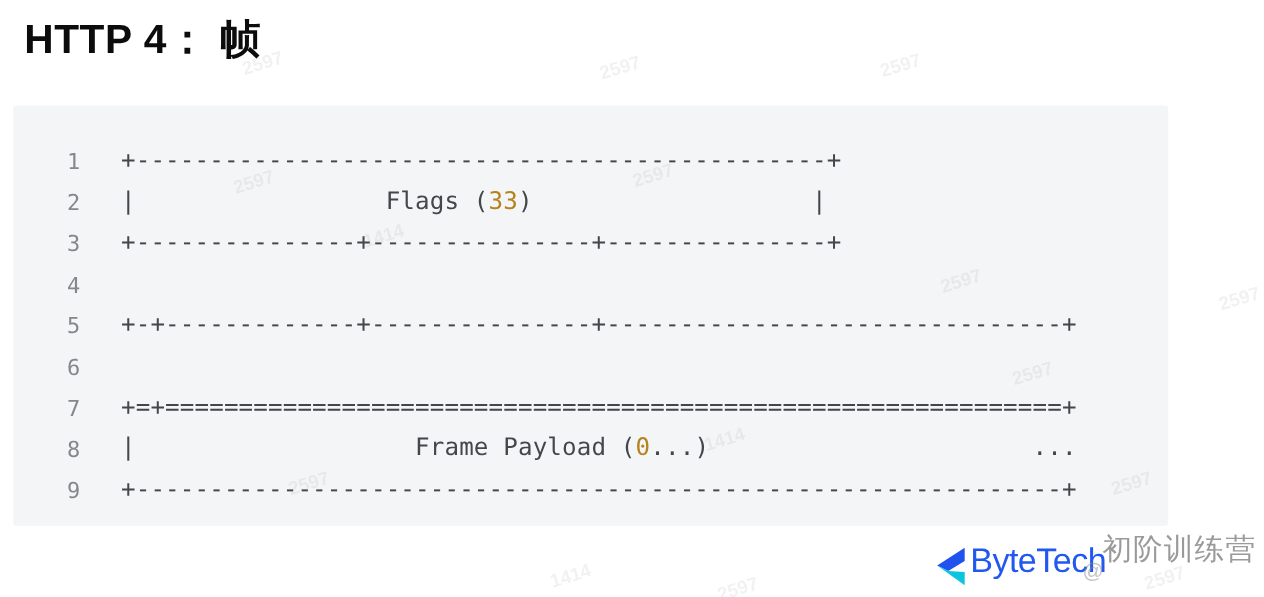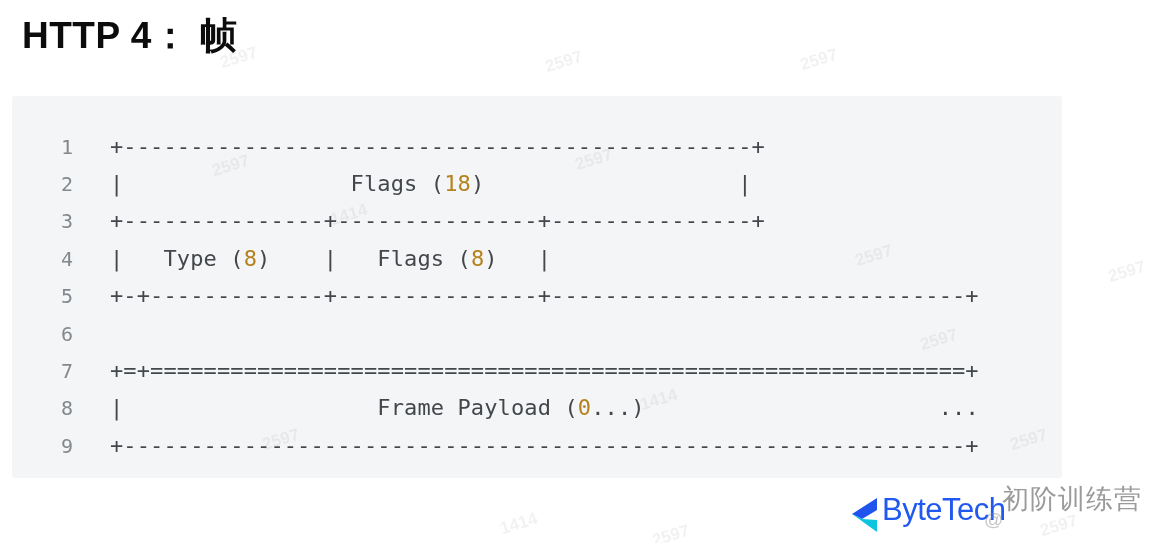--- a/index.html
+++ b/index.html
@@ -66,29 +66,28 @@
 <h1 class="title">HTTP 4： 帧</h1>
 
 <section class="codeblock">
   <div>
       <div class="row">
         <span class="ln">1</span>
         <span class="codeline"><span>+-----------------------------------------------+</span></span>
       </div>
       <div class="row">
         <span class="ln">2</span>
-        <span class="codeline"><span>|                 Flags (</span><span class="num">18</span><span>)                   |</span></span>
+        <span class="codeline"><span>|                 Flags (</span><span class="num">33</span><span>)                   |</span></span>
       </div>
       <div class="row">
         <span class="ln">3</span>
         <span class="codeline"><span>+---------------+---------------+---------------+</span></span>
       </div>
       <div class="row">
         <span class="ln">4</span>
-        <span class="codeline"><span>|   Type (</span><span class="num">8</span><span>)    |   Flags (</span><span class="num">8</span><span>)   |</span></span>
       </div>
       <div class="row">
         <span class="ln">5</span>
         <span class="codeline"><span>+-+-------------+---------------+-------------------------------+</span></span>
       </div>
       <div class="row">
         <span class="ln">6</span>
       </div>
       <div class="row">
         <span class="ln">7</span>

